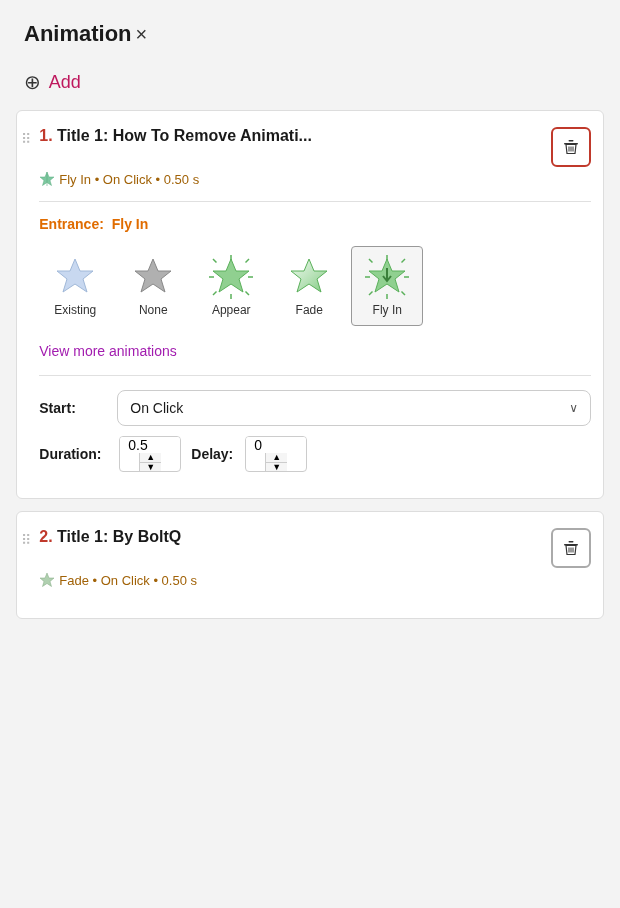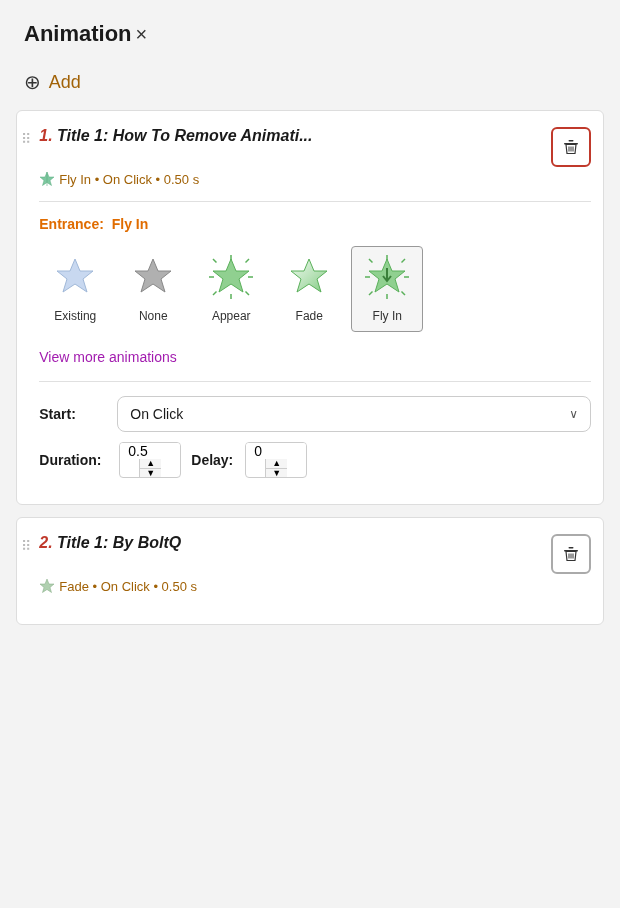--- a/index.html
+++ b/index.html
@@ -52,21 +52,21 @@
 
     .add-icon {
       font-size: 20px;
       color: #333;
       font-weight: 300;
     }
 
     .add-label {
       font-size: 18px;
       font-weight: 500;
-      color: #a16207;
+      color: #be185d;
     }
 
     .animation-card {
       background: #fff;
       border: 1px solid #ddd;
       border-radius: 6px;
       margin: 0 16px 12px 16px;
       padding: 0;
       overflow: hidden;
     }
@@ -88,21 +88,20 @@
     .card-content {
       flex: 1;
       padding: 16px 12px 16px 4px;
     }
 
     .card-header {
       display: flex;
       justify-content: space-between;
       align-items: flex-start;
       margin-bottom: 4px;
-      font-style: italic;
     }
 
     .card-title {
       font-size: 16px;
       font-weight: 600;
       color: #1a1a1a;
       flex: 1;
     }
 
     .card-title span.num {
@@ -159,21 +158,21 @@
       display: flex;
       gap: 6px;
       margin-bottom: 16px;
       align-items: flex-end;
     }
 
     .anim-option {
       display: flex;
       flex-direction: column;
       align-items: center;
-      gap: 10px;
+      gap: 4px;
       cursor: pointer;
       padding: 8px 10px;
       border-radius: 4px;
       border: 1px solid transparent;
       min-width: 72px;
     }
 
     .anim-option.selected {
       border: 1px solid #999;
       background: #f5f5f5;

